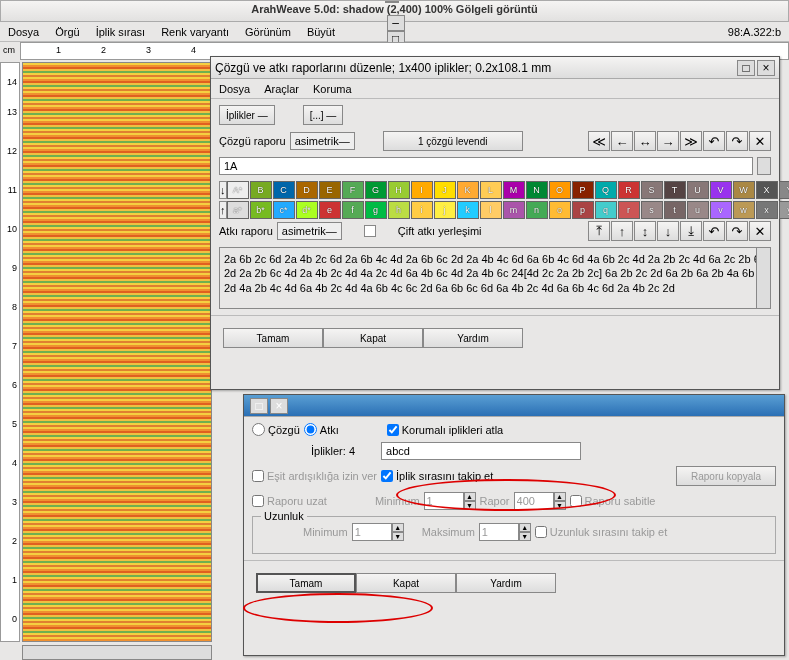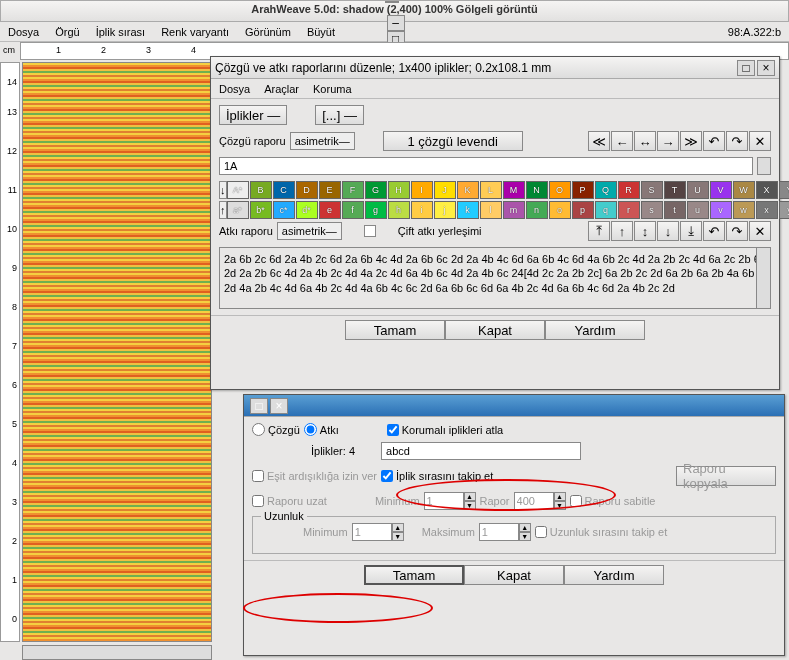--- a/index.html
+++ b/index.html
@@ -98,21 +98,21 @@
   padding: 0 8px;
   border-bottom: 1px solid #bbb;
 }
 .sub-menubar span { margin-right: 14px; cursor: pointer; }
 .sub-body { padding: 6px 8px; }
 .row { display: flex; align-items: center; margin-bottom: 6px; gap: 4px; }
 .btn {
   border: 1px solid #888;
   background: linear-gradient(#f5f4f3,#ddd);
   padding: 2px 6px;
-  font-size: 13px;
+  font-size: 10px;
   cursor: pointer;
   display: inline-flex;
   align-items: center;
   justify-content: center;
   height: 20px;
 }
 .dropdown {
   border: 1px solid #888;
   background: #eee;
   padding: 1px 4px;
@@ -136,21 +136,21 @@
   border: 1px solid #888;
   background: #e8e7e6;
   padding: 4px;
   font-size: 11px;
   line-height: 1.3;
   height: 62px;
   overflow: hidden;
   position: relative;
 }
 .textpanel .scroll { position:absolute; right:0; top:0; width:14px; height:100%; background:#ddd; border-left:1px solid #888;}
-.bottomrow { display: flex; justify-content: center; padding: 4px; border-top: 1px solid #bbb; }
+.bottomrow { display: flex; justify-content: flex-start; padding: 12px; border-top: 1px solid #bbb; }
 .checkbox { display: inline-flex; align-items: center; gap: 3px; cursor: pointer; }
 .checkbox input { width: 12px; height: 12px; }
 .radio { display: inline-flex; align-items: center; gap: 3px; cursor: pointer; }
 .fieldset { border: 1px solid #aaa; padding: 6px; margin-top: 4px; position:relative; }
 .fieldset .legend { position: absolute; top: -7px; left: 8px; background: #e8e7e6; padding: 0 3px; font-size: 11px; }
 .disabled { color: #999; }
 .spinner { display: inline-flex; align-items: center; }
 .spinner input { width: 40px; height: 18px; border:1px solid #888; font-size:11px; padding:0 2px; }
 .spinner .arrows { display:flex; flex-direction:column; }
 .spinner .arrows div { width:12px; height:9px; border:1px solid #888; background:#ddd; font-size:7px; display:flex; align-items:center; justify-content:center; cursor:pointer;}

